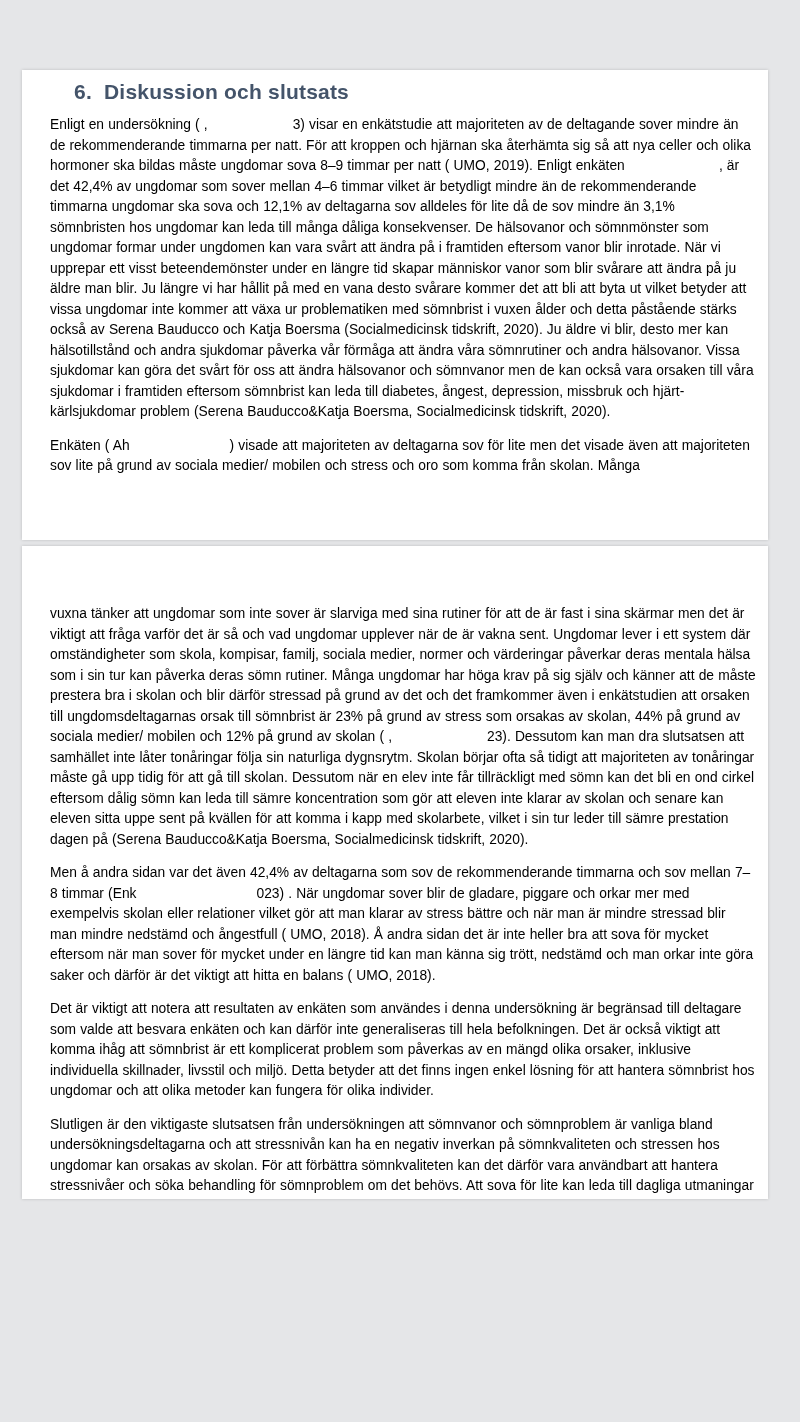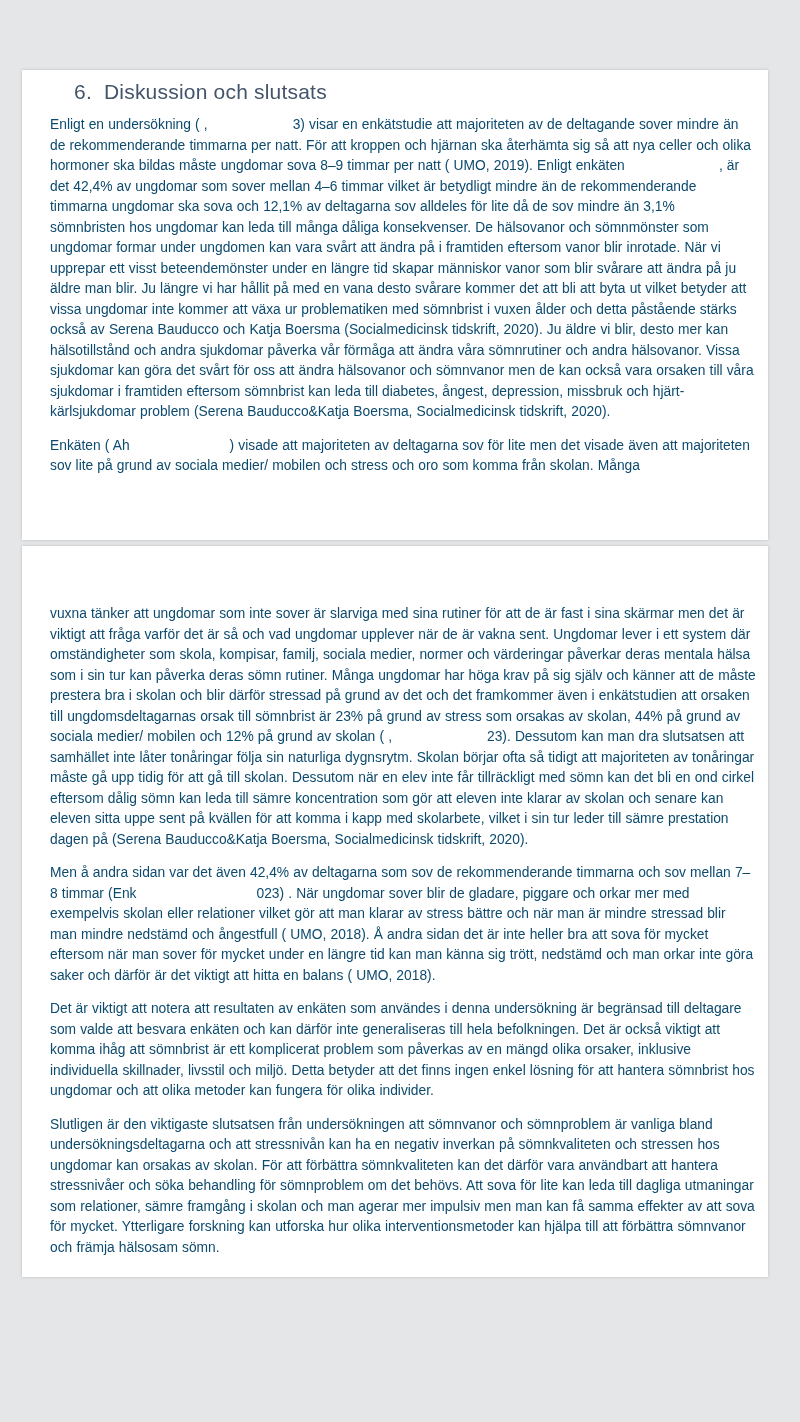--- a/index.html
+++ b/index.html
@@ -25,36 +25,36 @@
     box-sizing: border-box;
     overflow: hidden;
   }
   .page-1 {
     top: 70px;
     height: 470px;
     padding: 8px 14px 0 28px;
   }
   .page-2 {
     top: 546px;
-    height: 731px;
+    height: 653px;
     padding: 58px 12px 0 28px;
   }
   h2.heading {
     margin: 0 0 10px 24px;
     font-size: 21px;
     line-height: 27px;
-    font-weight: normal;
+    font-weight: bold;
     color: #44546a;
     letter-spacing: 0.2px;
   }
   .para {
     margin: 0 0 13px 0;
     font-size: 13.8px;
     line-height: 20.5px;
-    color: #0c4a6e;
+    color: #000000;
     text-align: left;
     word-spacing: 0.3px;
   }
   .para:last-child { margin-bottom: 0; }
   .redacted-gap {
     display: inline-block;
     height: 0.55em;
     vertical-align: baseline;
   }
 </style>

